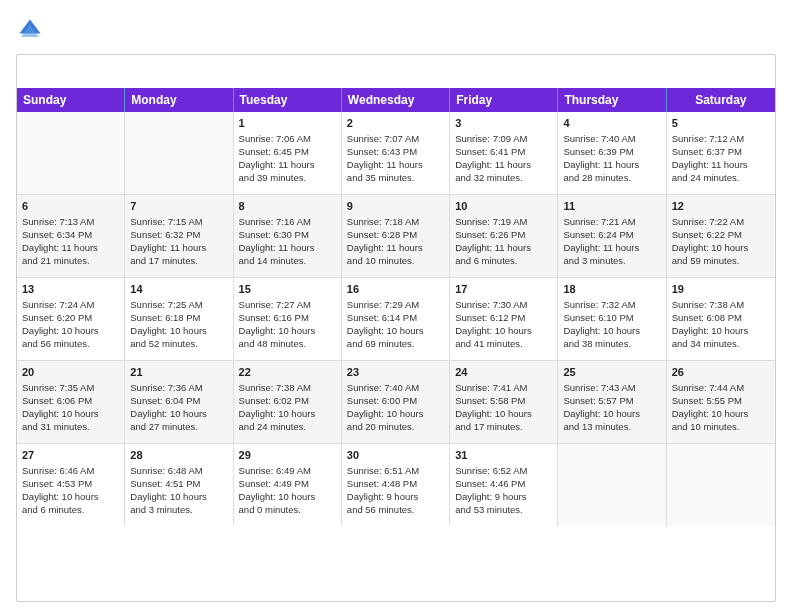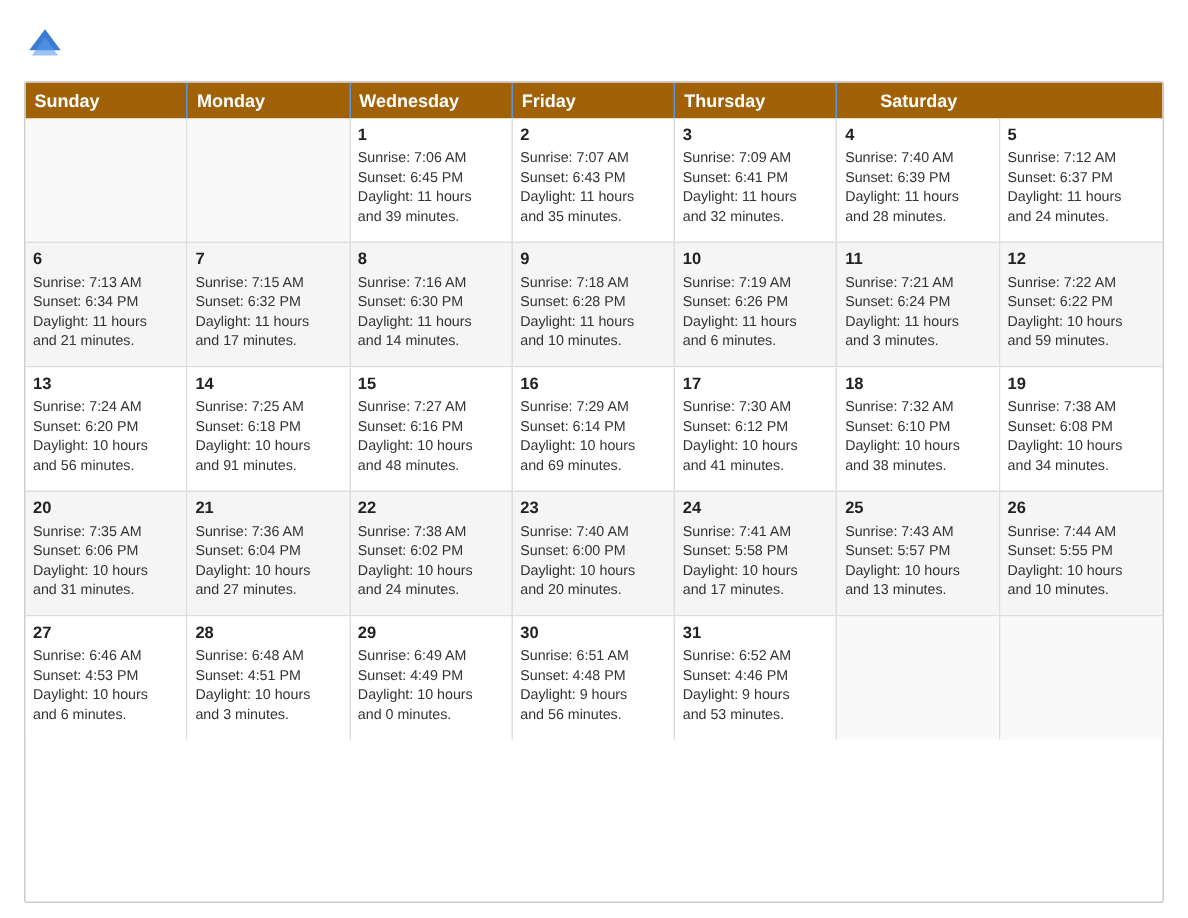--- a/index.html
+++ b/index.html
@@ -62,21 +62,22 @@
     }
     .calendar {
       flex: 1;
       border: 1px solid #ccc;
       border-radius: 2px;
       overflow: hidden;
     }
     .cal-header {
       display: grid;
       grid-template-columns: repeat(7, 1fr);
-      background: #a16207;
+      background: #6d28d9;
+      margin-top: 33px;
     }
     .cal-header-cell {
       color: #fff;
       font-size: 12px;
       font-weight: bold;
       padding: 5px 6px;
       text-align: left;
       border-right: 1px solid #5a94e0;
     }
     .cal-header-cell:last-child {
@@ -146,20 +147,21 @@
     <div class="title-block">
       <div class="month-title"></div>
       <div class="subtitle"></div>
     </div>
   </div>
 
   <div class="calendar">
     <div class="cal-header">
     <div class="cal-header-cell">Sunday</div>
         <div class="cal-header-cell">Monday</div>
+        <div class="cal-header-cell">Tuesday</div>
         <div class="cal-header-cell">Wednesday</div>
         <div class="cal-header-cell">Friday</div>
         <div class="cal-header-cell">Thursday</div>
         <div class="cal-header-cell">Saturday</div>
       </div>
     <div class="cal-body">
     <div class="cal-row">
           <div class="cal-cell empty"></div>
           <div class="cal-cell empty"></div>
           <div class="cal-cell">
@@ -255,21 +257,21 @@
             <span class="cell-line">Sunrise: 7:24 AM</span>
             <span class="cell-line">Sunset: 6:20 PM</span>
             <span class="cell-line">Daylight: 10 hours</span>
             <span class="cell-line">and 56 minutes.</span>
           </div>
           <div class="cal-cell">
             <span class="day-num">14</span>
             <span class="cell-line">Sunrise: 7:25 AM</span>
             <span class="cell-line">Sunset: 6:18 PM</span>
             <span class="cell-line">Daylight: 10 hours</span>
-            <span class="cell-line">and 91 minutes.</span>
+            <span class="cell-line">and 52 minutes.</span>
           </div>
           <div class="cal-cell">
             <span class="day-num">15</span>
             <span class="cell-line">Sunrise: 7:27 AM</span>
             <span class="cell-line">Sunset: 6:16 PM</span>
             <span class="cell-line">Daylight: 10 hours</span>
             <span class="cell-line">and 48 minutes.</span>
           </div>
           <div class="cal-cell">
             <span class="day-num">16</span>

